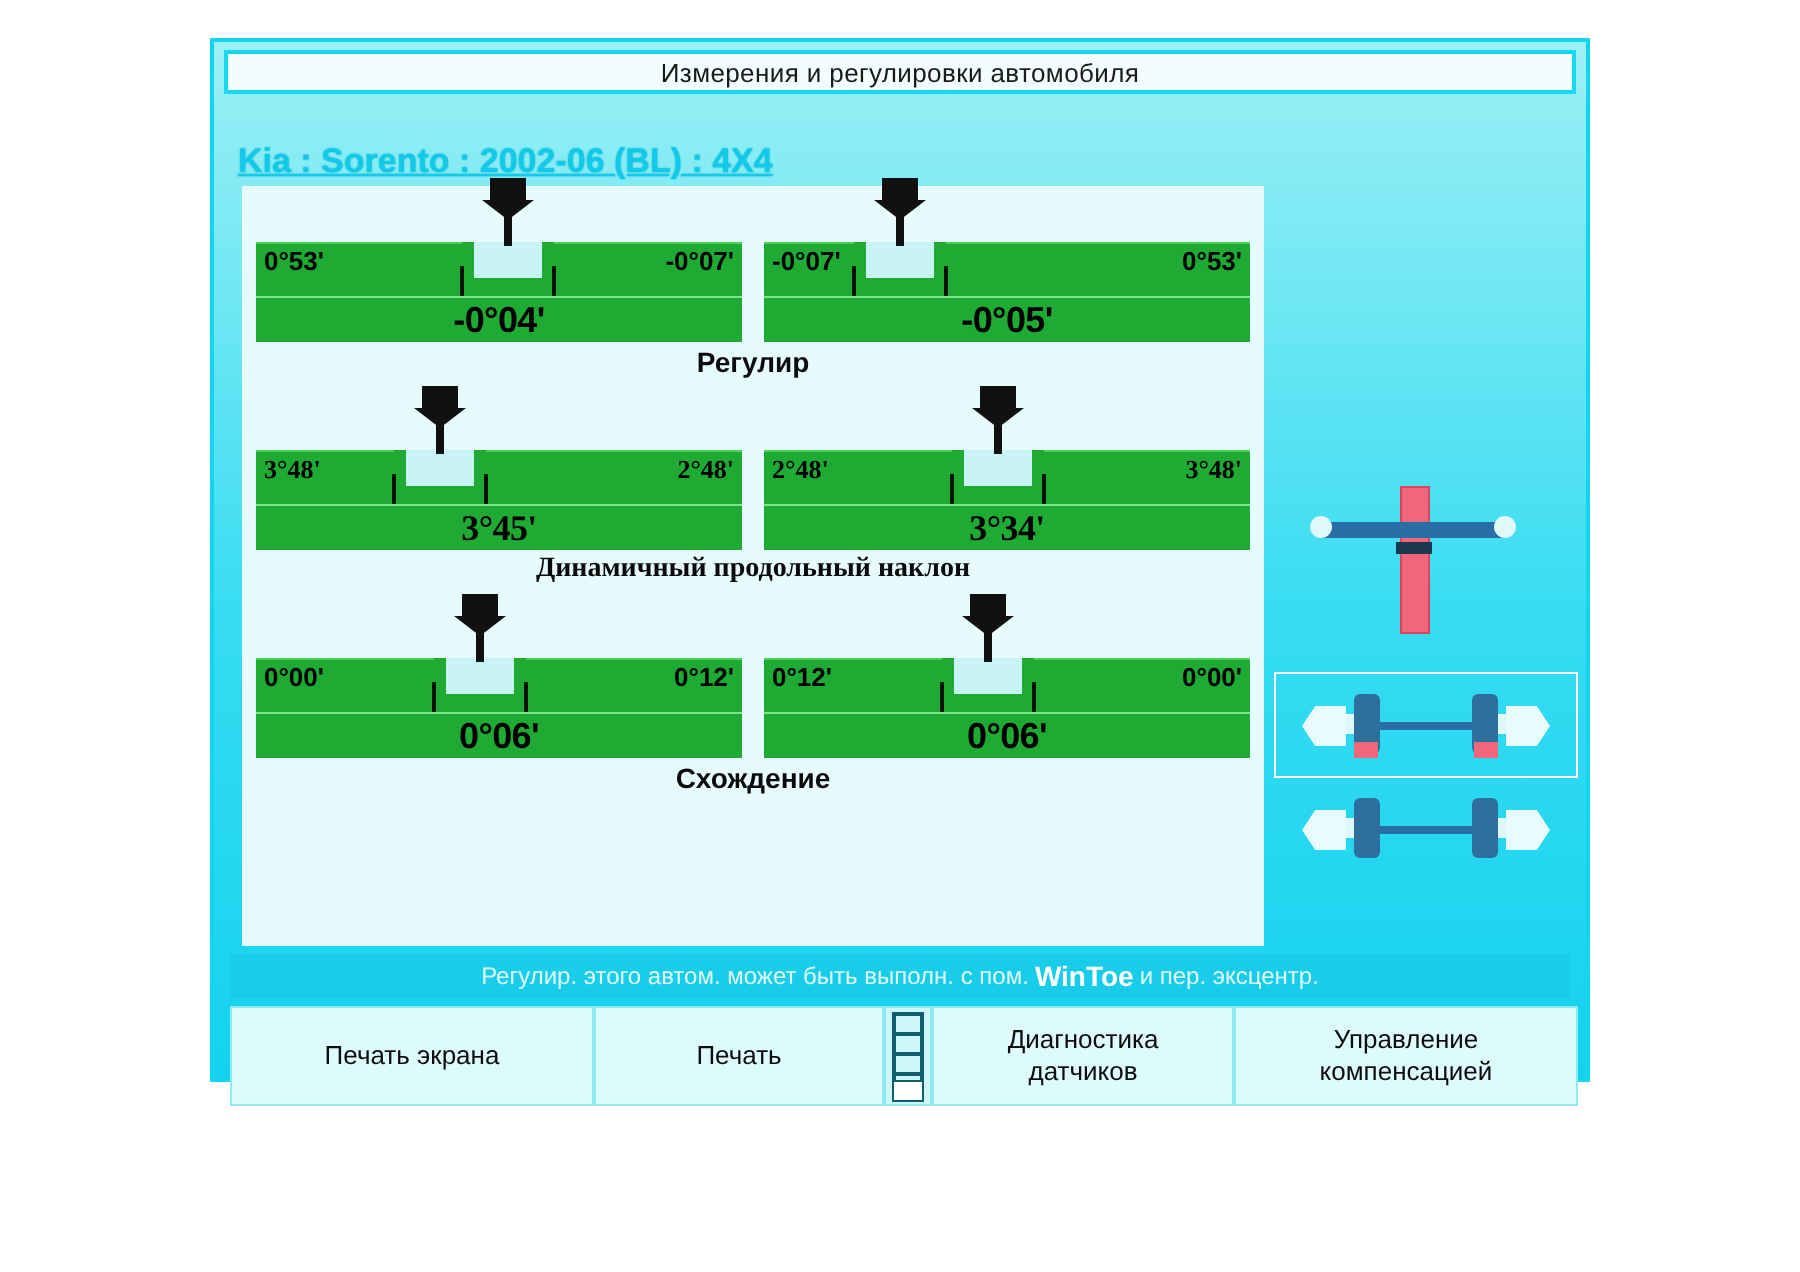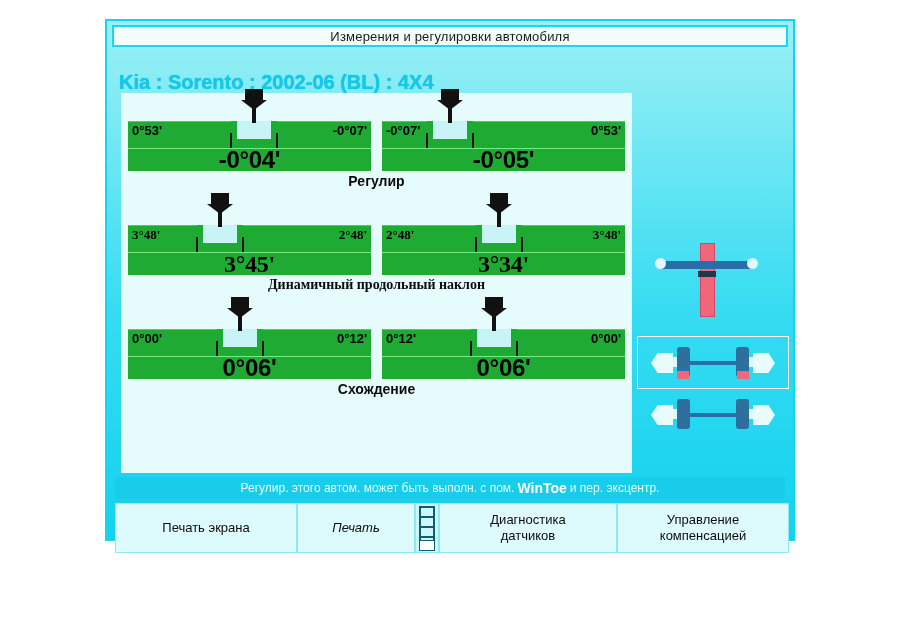--- a/index.html
+++ b/index.html
@@ -31,23 +31,24 @@
     display:flex;align-items:center;justify-content:center;
   }
   #title-bar .title-text{
     font-size:13px;color:#1a1a1a;letter-spacing:.2px;white-space:nowrap;
   }
 
   
   #vehicle-id{
     position:absolute;
     left:12px; top:50px;
-    font-size:20px;font-weight:bold;color:#13c9e8;
+    font-size:17px;font-weight:bold;color:#13c9e8;
     text-shadow:0 0 1px #0fb4d4;
     white-space:nowrap;
+    text-decoration:underline;
   }
 
   
   #measure-panel{
     position:absolute;
     left:14px; top:72px;
     width:511px; height:380px;
     background:#e6fbfb;
     box-sizing:border-box;
   }
@@ -90,21 +91,21 @@
   }
 
   
   .gauge-bottom{
     position:absolute;left:0;top:41px;width:100%;height:23px;
     background:#1faa33;
     box-shadow:inset 0 1px 0 #7ae889;
     display:flex;align-items:center;justify-content:center;
   }
   .value-text{
-    font-size:24px;font-weight:bold;color:#000;
+    font-size:18px;font-weight:bold;color:#000;
     letter-spacing:-.3px;line-height:1;
   }
 
   .spec-left,.spec-right{
     position:absolute;top:17px;
     font-size:13px;font-weight:bold;color:#000;line-height:1;
   }
   .spec-left{left:4px;}
   .spec-right{right:4px;}
 
@@ -220,21 +221,21 @@
     background:#ddfafc;
     border:1px solid #8fe9f4;
     box-sizing:border-box;
     display:flex;align-items:center;justify-content:center;
     text-align:center;
     font-size:13px;color:#0d0d0d;
     line-height:1.25;
     cursor:pointer;
   }
   #btn-print-screen{width:182px;text-align:center;}
-  #btn-print{width:118px;font-style:italic;}
+  #btn-print{width:145px;}
   #scroll-ladder{
     width:24px;position:relative;background:#cdf6fa;
     border:1px solid #8fe9f4;box-sizing:border-box;
   }
   #scroll-ladder .rung{
     position:absolute;left:3px;width:16px;height:2px;background:#0d5f6d;
   }
   #scroll-ladder .rail-l{position:absolute;left:3px;top:2px;width:2px;bottom:12px;background:#0d5f6d;}
   #scroll-ladder .rail-r{position:absolute;left:17px;top:2px;width:2px;bottom:12px;background:#0d5f6d;}
   #scroll-ladder .thumb{position:absolute;left:3px;bottom:1px;width:16px;height:11px;background:#ffffff;border:1px solid #0d5f6d;box-sizing:border-box;}

